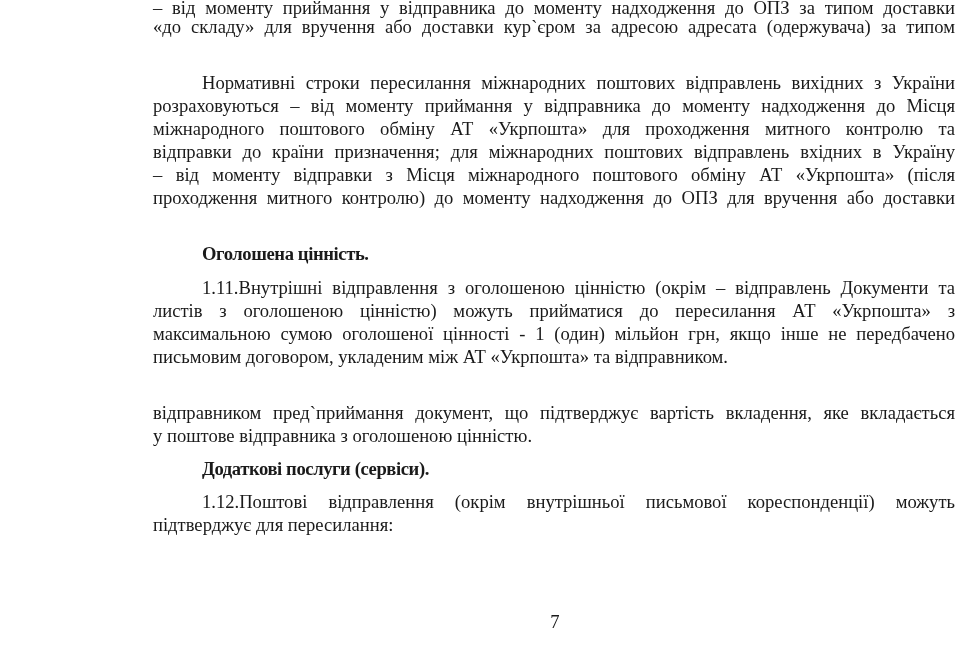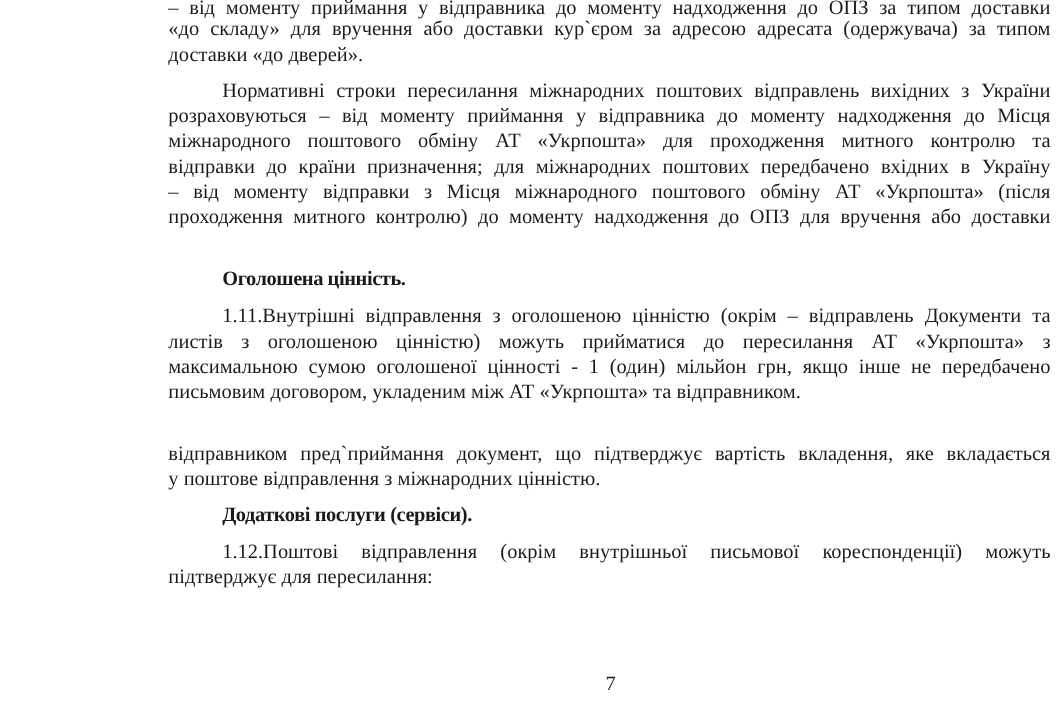--- a/index.html
+++ b/index.html
@@ -24,38 +24,37 @@
     text-align: center; font-size: 18.6px; line-height: 23px;
   }
 </style>
 </head>
 <body>
 
 <div class="page">
 
   <div class="line" style="top:-4px">– від моменту приймання у відправника до моменту надходження до ОПЗ за типом доставки</div>
   <div class="line" style="top:15px">«до складу» для вручення або доставки кур`єром за адресою адресата (одержувача) за типом</div>
-  <div class="line last" style="top:38px">доставки «до дверей».</div>
 
   <div class="line indent" style="top:71px">Нормативні строки пересилання міжнародних поштових відправлень вихідних з України</div>
   <div class="line" style="top:94px">розраховуються  – від моменту приймання у відправника до моменту надходження до Місця</div>
   <div class="line" style="top:117px">міжнародного поштового обміну АТ «Укрпошта» для проходження митного контролю та</div>
-  <div class="line" style="top:140px">відправки до країни призначення; для міжнародних поштових передбачено вхідних в Україну</div>
+  <div class="line" style="top:140px">відправки до країни призначення; для міжнародних поштових відправлень вхідних в Україну</div>
   <div class="line" style="top:163px">– від моменту відправки з Місця міжнародного поштового обміну АТ «Укрпошта» (після</div>
   <div class="line" style="top:186px">проходження митного контролю) до моменту надходження до ОПЗ для вручення або доставки</div>
 
   <div class="line indent heading" style="top:242px">Оголошена цінність.</div>
 
   <div class="line indent" style="top:276px">1.11.Внутрішні відправлення з оголошеною цінністю (окрім – відправлень Документи та</div>
   <div class="line" style="top:299px">листів з оголошеною цінністю) можуть прийматися до пересилання АТ «Укрпошта» з</div>
   <div class="line" style="top:322px">максимальною сумою оголошеної цінності - 1 (один) мільйон грн, якщо інше не передбачено</div>
   <div class="line last" style="top:345px">письмовим договором, укладеним між АТ «Укрпошта» та відправником.</div>
 
   <div class="line" style="top:401px">відправником пред`приймання документ, що підтверджує вартість вкладення, яке вкладається</div>
-  <div class="line last" style="top:424px">у поштове відправлення з міжнародних цінністю.</div>
+  <div class="line last" style="top:424px">у поштове відправника з оголошеною цінністю.</div>
 
   <div class="line indent heading" style="top:457px">Додаткові послуги (сервіси).</div>
 
   <div class="line indent" style="top:490px">1.12.Поштові відправлення (окрім внутрішньої письмової кореспонденції) можуть</div>
   <div class="line last" style="top:513px">підтверджує для пересилання:</div>
 
   <div class="pagenum">7</div>
 </div>
 
 </body></html>

